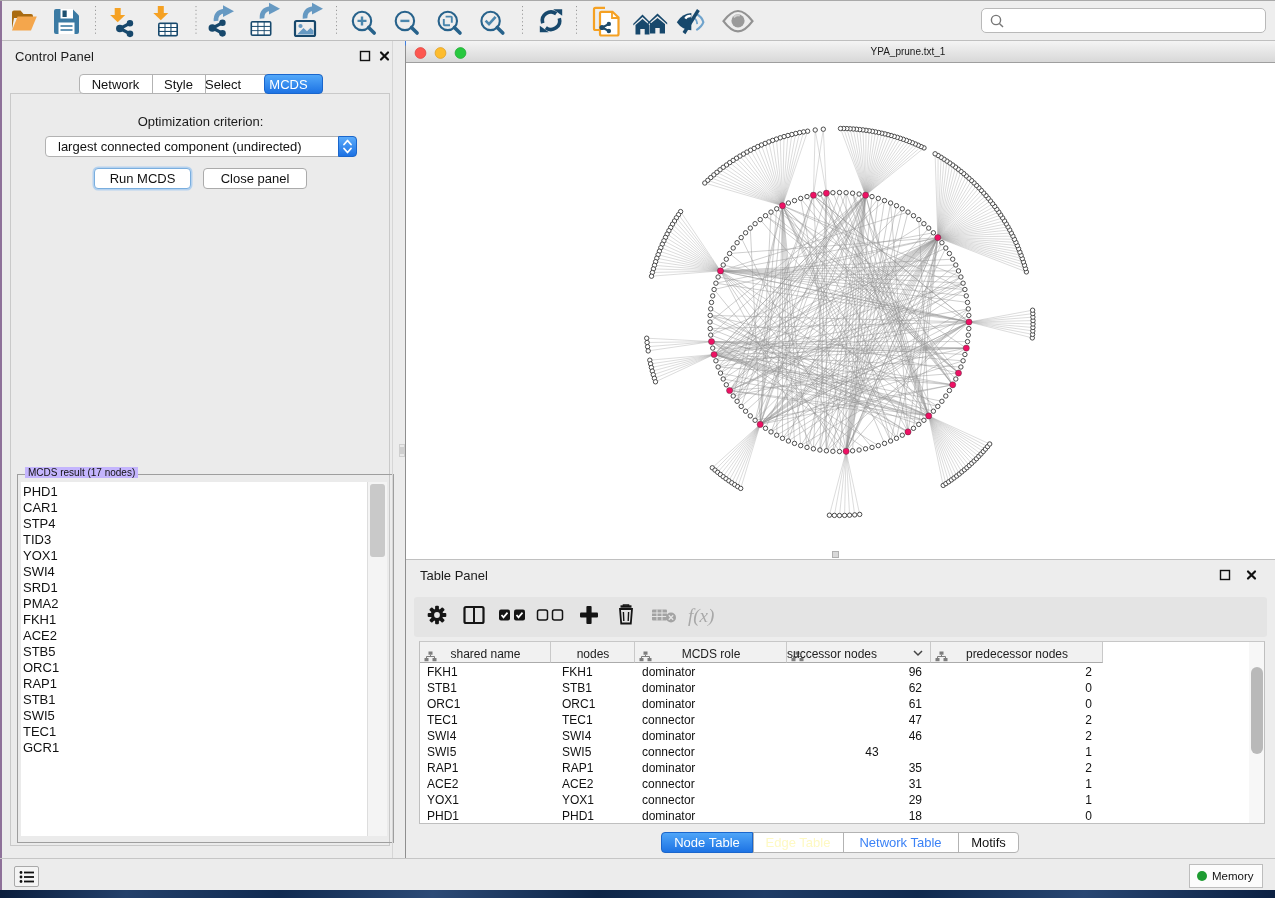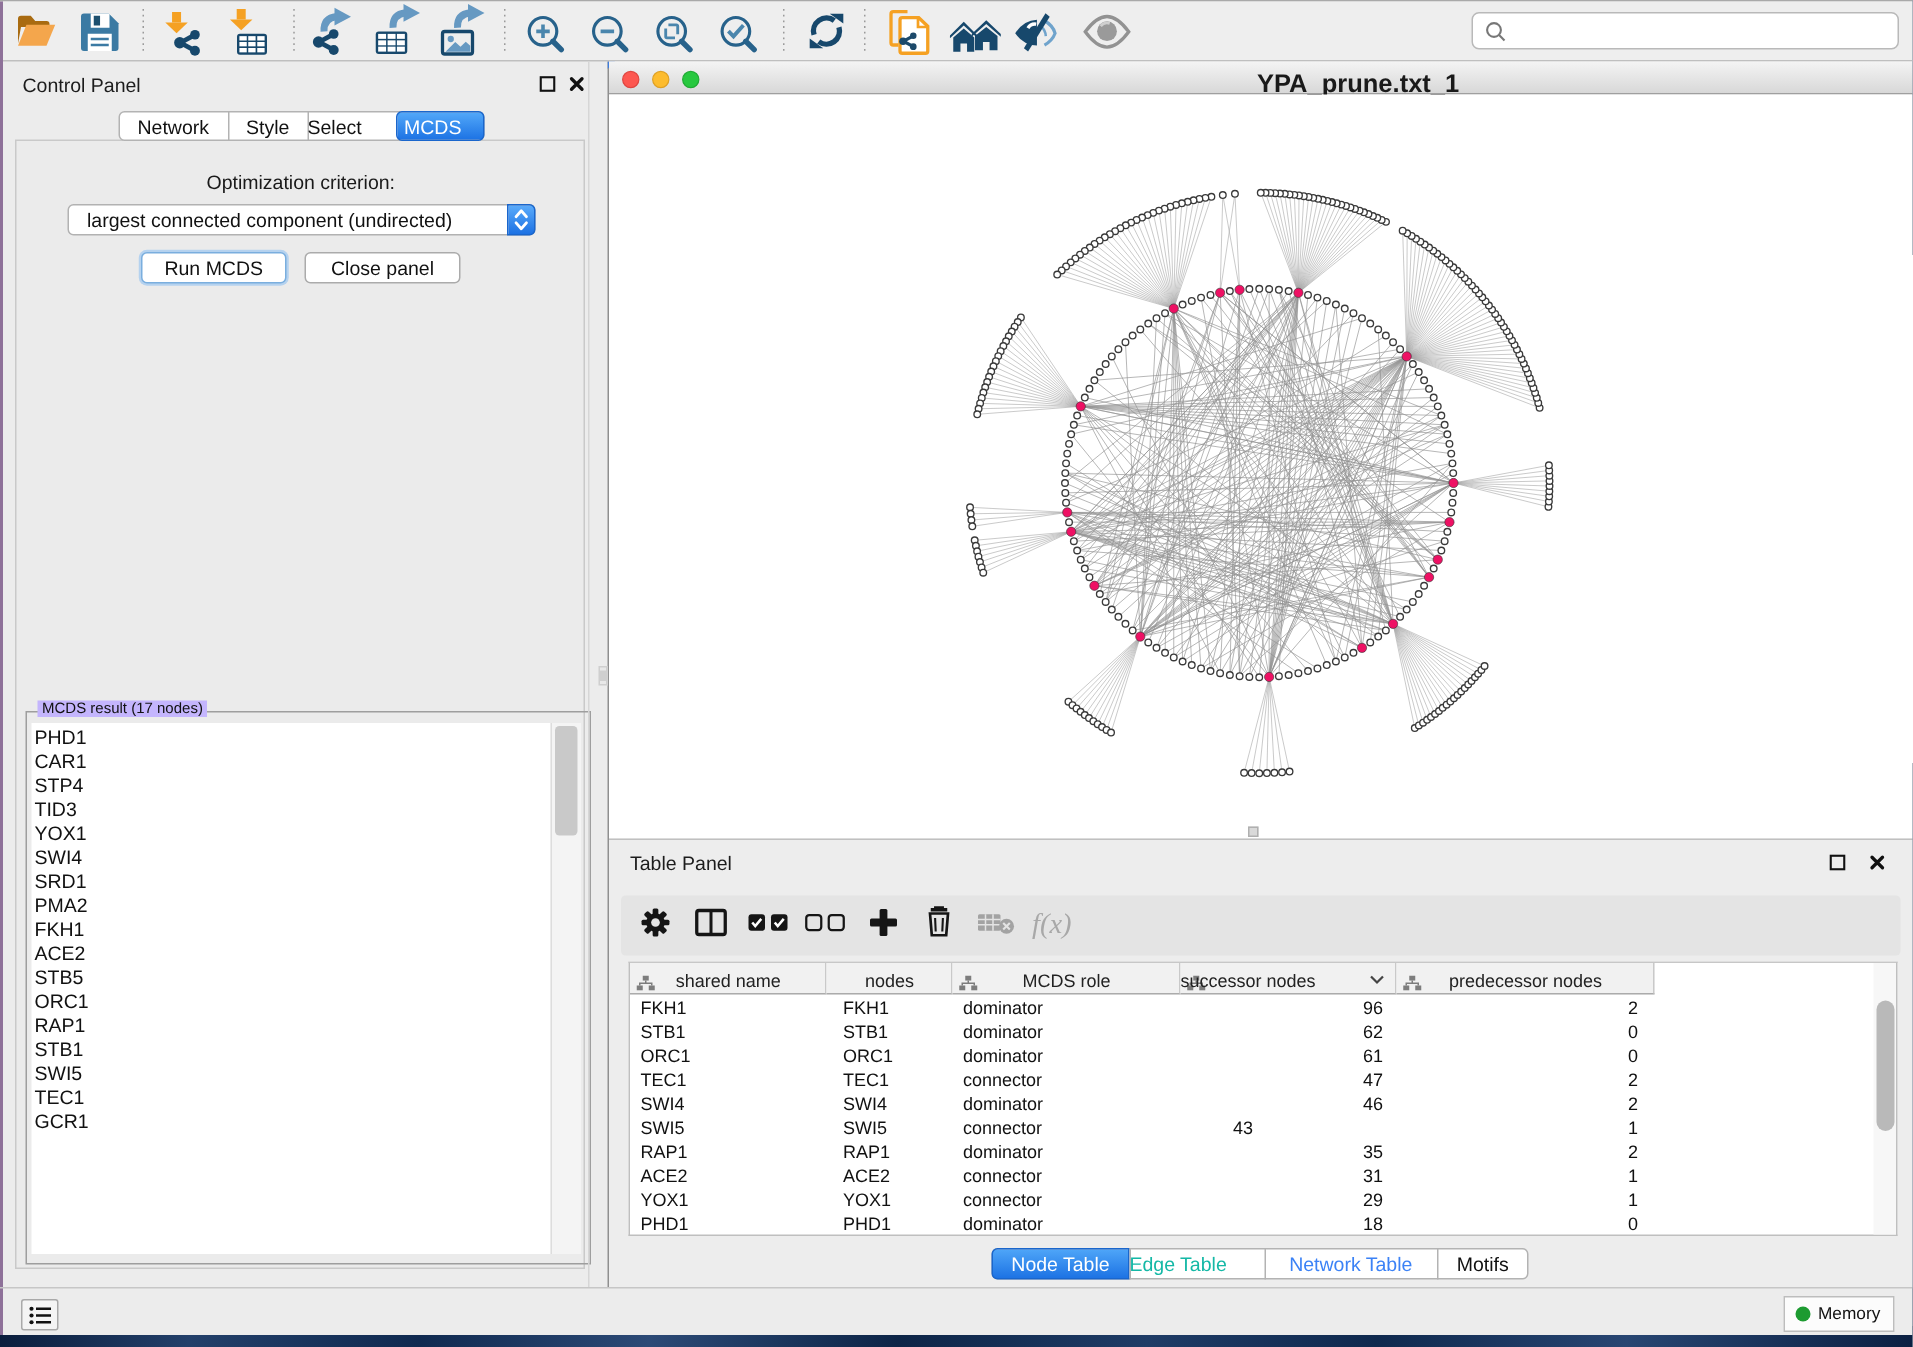--- a/index.html
+++ b/index.html
@@ -220,21 +220,21 @@
 <div class="abs" style="left:400px;top:447px;width:4px;height:7px;background:#cfcfcf"></div>
 <svg class="abs" style="left:405px;top:41px" width="5" height="5">
     <path d="M0 5 L0 0 L5 0 Z" fill="#3d7de0"></path>
   </svg>
 <div class="abs" style="left:406px;top:41px;width:869px;height:22px;background:linear-gradient(#f4f4f4,#d8d8d8);border-bottom:1px solid #9f9f9f"></div>
 <svg class="abs" style="left:412px;top:45px" width="60" height="16">
 <circle cx="8.5" cy="8" r="5.4" fill="#fd5750" stroke="#df4641" stroke-width="0.8"></circle>
 <circle cx="28.5" cy="8" r="5.4" fill="#fdbc2e" stroke="#dfa125" stroke-width="0.8"></circle>
 <circle cx="48.5" cy="8" r="5.4" fill="#27c83f" stroke="#21ab34" stroke-width="0.8"></circle>
   </svg>
-<div class="txt" style="left:838px;top:46px;width:140px;text-align:left;font-size:17px;font-weight:700;color:#1a1a1a">YPA_prune.txt_1</div>
+<div class="txt" style="left:838px;top:46px;width:140px;text-align:center;font-size:10px;font-weight:400;color:#1a1a1a">YPA_prune.txt_1</div>
 <div class="abs" style="left:406px;top:63px;width:869px;height:496px;background:#fff"></div>
 <div class="abs" style="left:406px;top:63px;width:869px;height:496px">
 <svg id="graph" width="869" height="496" viewBox="0 0 869 496">
       <path d="M376.5 142.7L401.6 68.2 M376.5 142.7L397.6 68.9 M376.5 142.7L393.6 69.6 M376.5 142.7L389.7 70.5 M376.5 142.7L385.8 71.5 M376.5 142.7L381.9 72.5 M376.5 142.7L378.0 73.6 M376.5 142.7L374.2 74.8 M376.5 142.7L370.4 76.1 M376.5 142.7L366.6 77.4 M376.5 142.7L362.8 78.9 M376.5 142.7L359.1 80.4 M376.5 142.7L355.4 82.0 M376.5 142.7L351.7 83.6 M376.5 142.7L348.1 85.4 M376.5 142.7L344.5 87.2 M376.5 142.7L340.9 89.1 M376.5 142.7L337.4 91.1 M376.5 142.7L333.9 93.1 M376.5 142.7L330.5 95.2 M376.5 142.7L327.1 97.4 M376.5 142.7L323.7 99.6 M376.5 142.7L320.5 102.0 M376.5 142.7L317.2 104.3 M376.5 142.7L314.0 106.8 M376.5 142.7L310.9 109.3 M376.5 142.7L307.8 111.9 M376.5 142.7L304.7 114.6 M376.5 142.7L301.8 117.3 M376.5 142.7L298.8 120.0 M407.4 132.2L417.3 66.2 M407.4 132.2L409.2 67.0 M459.6 132.2L518.0 84.9 M459.6 132.2L515.1 83.6 M459.6 132.2L512.2 82.2 M459.6 132.2L509.3 81.0 M459.6 132.2L506.3 79.7 M459.6 132.2L503.3 78.5 M459.6 132.2L500.4 77.4 M459.6 132.2L497.3 76.3 M459.6 132.2L494.3 75.3 M459.6 132.2L491.3 74.3 M459.6 132.2L488.2 73.4 M459.6 132.2L485.1 72.5 M459.6 132.2L482.0 71.7 M459.6 132.2L478.9 70.9 M459.6 132.2L475.8 70.2 M459.6 132.2L472.7 69.5 M459.6 132.2L469.5 68.9 M459.6 132.2L466.4 68.3 M459.6 132.2L463.2 67.8 M459.6 132.2L460.0 67.3 M459.6 132.2L456.9 66.9 M459.6 132.2L453.7 66.6 M459.6 132.2L450.5 66.2 M459.6 132.2L447.3 66.0 M459.6 132.2L444.1 65.8 M459.6 132.2L440.9 65.6 M459.6 132.2L437.7 65.5 M459.6 132.2L434.5 65.5 M531.8 174.6L620.4 208.9 M531.8 174.6L619.5 205.6 M531.8 174.6L618.5 202.2 M531.8 174.6L617.4 198.9 M531.8 174.6L616.3 195.6 M531.8 174.6L615.1 192.3 M531.8 174.6L613.9 189.1 M531.8 174.6L612.6 185.8 M531.8 174.6L611.3 182.6 M531.8 174.6L609.9 179.4 M531.8 174.6L608.4 176.3 M531.8 174.6L606.9 173.1 M531.8 174.6L605.3 170.0 M531.8 174.6L603.7 166.9 M531.8 174.6L602.0 163.9 M531.8 174.6L600.3 160.9 M531.8 174.6L598.5 157.9 M531.8 174.6L596.6 154.9 M531.8 174.6L594.7 152.0 M531.8 174.6L592.8 149.1 M531.8 174.6L590.8 146.3 M531.8 174.6L588.7 143.4 M531.8 174.6L586.6 140.7 M531.8 174.6L584.4 137.9 M531.8 174.6L582.2 135.2 M531.8 174.6L580.0 132.6 M531.8 174.6L577.7 130.0 M531.8 174.6L575.3 127.4 M531.8 174.6L572.9 124.8 M531.8 174.6L570.5 122.4 M531.8 174.6L568.0 119.9 M531.8 174.6L565.5 117.5 M531.8 174.6L562.9 115.2 M531.8 174.6L560.3 112.9 M531.8 174.6L557.7 110.6 M531.8 174.6L555.0 108.4 M531.8 174.6L552.2 106.2 M531.8 174.6L549.5 104.1 M531.8 174.6L546.7 102.0 M531.8 174.6L543.8 100.0 M531.8 174.6L540.9 98.1 M531.8 174.6L538.0 96.2 M531.8 174.6L535.1 94.3 M531.8 174.6L532.1 92.5 M531.8 174.6L529.1 90.8 M563.0 259.0L626.3 274.9 M563.0 259.0L626.6 271.4 M563.0 259.0L626.8 267.9 M563.0 259.0L626.9 264.5 M563.0 259.0L627.0 261.0 M563.0 259.0L627.0 257.6 M563.0 259.0L626.9 254.1 M563.0 259.0L626.8 250.6 M563.0 259.0L626.6 247.2 M314.5 207.9L274.6 148.6 M314.5 207.9L272.5 151.7 M314.5 207.9L270.4 154.8 M314.5 207.9L268.5 158.0 M314.5 207.9L266.5 161.2 M314.5 207.9L264.7 164.5 M314.5 207.9L262.9 167.7 M314.5 207.9L261.1 171.1 M314.5 207.9L259.5 174.4 M314.5 207.9L257.9 177.8 M314.5 207.9L256.3 181.2 M314.5 207.9L254.8 184.7 M314.5 207.9L253.4 188.2 M314.5 207.9L252.1 191.7 M314.5 207.9L250.8 195.2 M314.5 207.9L249.6 198.7 M314.5 207.9L248.5 202.3 M314.5 207.9L247.4 205.9 M314.5 207.9L246.4 209.5 M314.5 207.9L245.5 213.2 M305.5 278.6L240.7 275.2 M305.5 278.6L241.1 279.5 M305.5 278.6L241.6 283.7 M305.5 278.6L242.2 287.9 M308.1 291.5L243.8 297.2 M308.1 291.5L244.6 300.9 M308.1 291.5L245.4 304.5 M308.1 291.5L246.3 308.1 M308.1 291.5L247.3 311.7 M308.1 291.5L248.4 315.3 M308.1 291.5L249.5 318.8 M354.2 361.4L306.3 404.8 M354.2 361.4L309.0 407.1 M354.2 361.4L311.7 409.3 M354.2 361.4L314.4 411.5 M354.2 361.4L317.2 413.7 M354.2 361.4L320.0 415.7 M354.2 361.4L322.9 417.8 M354.2 361.4L325.8 419.8 M354.2 361.4L328.7 421.7 M354.2 361.4L331.7 423.6 M354.2 361.4L334.7 425.4 M440.1 388.3L423.4 452.2 M440.1 388.3L428.4 452.4 M440.1 388.3L433.5 452.5 M440.1 388.3L438.6 452.4 M440.1 388.3L443.6 452.2 M440.1 388.3L448.7 451.9 M440.1 388.3L453.7 451.4 M522.7 352.9L537.2 422.4 M522.7 352.9L539.9 420.6 M522.7 352.9L542.7 418.8 M522.7 352.9L545.4 416.9 M522.7 352.9L548.0 415.0 M522.7 352.9L550.7 413.0 M522.7 352.9L553.3 411.0 M522.7 352.9L555.8 408.9 M522.7 352.9L558.4 406.8 M522.7 352.9L560.9 404.7 M522.7 352.9L563.3 402.5 M522.7 352.9L565.7 400.3 M522.7 352.9L568.1 398.0 M522.7 352.9L570.5 395.7 M522.7 352.9L572.8 393.3 M522.7 352.9L575.0 391.0 M522.7 352.9L577.3 388.5 M522.7 352.9L579.4 386.1 M522.7 352.9L581.6 383.6 M522.7 352.9L583.7 381.0 M420.4 130.2L417.3 66.2 M420.4 130.2L409.2 67.0" fill="none" stroke="#a8a8a8" stroke-width="0.45" opacity="0.9"></path>
       <path d="M376.5 142.7L478.5 380.4 M376.5 142.7L484.6 378.0 M376.5 142.7L490.5 375.3 M376.5 142.7L370.7 372.2 M376.5 142.7L376.5 375.3 M376.5 142.7L382.4 378.0 M376.5 142.7L388.5 380.4 M376.5 142.7L394.7 382.6 M376.5 142.7L401.0 384.4 M376.5 142.7L327.2 333.0 M376.5 142.7L558.9 226.5 M376.5 142.7L502.0 368.9 M376.5 142.7L549.8 316.0 M376.5 142.7L354.2 361.4 M376.5 142.7L554.9 214.0 M376.5 142.7L331.1 338.3 M376.5 142.7L552.5 310.1 M376.5 142.7L522.7 352.9 M407.4 132.2L331.1 338.3 M407.4 132.2L335.2 343.4 M407.4 132.2L563.0 259.0 M407.4 132.2L420.4 387.8 M407.4 132.2L349.1 357.3 M420.4 130.2L407.4 385.8 M420.4 130.2L413.9 387.0 M420.4 130.2L420.4 387.8 M420.4 130.2L484.6 378.0 M420.4 130.2L354.2 361.4 M420.4 130.2L527.4 348.2 M459.6 132.2L413.9 387.0 M459.6 132.2L420.4 387.8 M459.6 132.2L426.9 388.3 M459.6 132.2L433.5 388.5 M459.6 132.2L440.1 388.3 M459.6 132.2L446.6 387.8 M459.6 132.2L308.1 291.5 M459.6 132.2L309.9 297.8 M459.6 132.2L312.1 304.0 M459.6 132.2L314.5 310.1 M459.6 132.2L304.0 259.0 M459.6 132.2L517.9 357.3 M459.6 132.2L365.0 368.9 M459.6 132.2L304.7 272.1 M459.6 132.2L382.4 378.0 M459.6 132.2L522.7 352.9 M459.6 132.2L317.2 316.0 M459.6 132.2L359.5 365.3 M459.6 132.2L349.1 357.3 M459.6 132.2L401.0 384.4 M459.6 132.2L331.1 338.3 M531.8 174.6L308.1 291.5 M531.8 174.6L309.9 297.8 M531.8 174.6L312.1 304.0 M531.8 174.6L314.5 310.1 M531.8 174.6L317.2 316.0 M531.8 174.6L320.3 321.8 M531.8 174.6L323.6 327.5 M531.8 174.6L327.2 333.0 M531.8 174.6L331.1 338.3 M531.8 174.6L335.2 343.4 M531.8 174.6L339.6 348.2 M531.8 174.6L407.4 385.8 M531.8 174.6L413.9 387.0 M531.8 174.6L420.4 387.8 M531.8 174.6L426.9 388.3 M531.8 174.6L502.0 368.9 M531.8 174.6L507.5 365.3 M531.8 174.6L512.8 361.4 M531.8 174.6L440.1 388.3 M531.8 174.6L304.7 272.1 M531.8 174.6L309.9 220.2 M531.8 174.6L376.5 375.3 M531.8 174.6L349.1 357.3 M531.8 174.6L394.7 382.6 M531.8 174.6L323.6 190.5 M531.8 174.6L308.1 226.5 M531.8 174.6L490.5 375.3 M531.8 174.6L365.0 368.9 M531.8 174.6L401.0 384.4 M531.8 174.6L484.6 378.0 M314.5 207.9L561.5 239.4 M314.5 207.9L560.3 232.9 M314.5 207.9L558.9 226.5 M314.5 207.9L557.1 220.2 M314.5 207.9L554.9 214.0 M314.5 207.9L552.5 207.9 M314.5 207.9L549.8 202.0 M314.5 207.9L546.7 196.2 M314.5 207.9L527.4 169.8 M314.5 207.9L433.5 388.5 M314.5 207.9L466.0 384.4 M314.5 207.9L512.8 361.4 M314.5 207.9L531.8 343.4 M314.5 207.9L407.4 385.8 M314.5 207.9L490.5 375.3 M314.5 207.9L563.0 259.0 M314.5 207.9L502.0 149.1 M563.0 259.0L317.2 202.0 M563.0 259.0L314.5 207.9 M563.0 259.0L312.1 214.0 M563.0 259.0L309.9 220.2 M563.0 259.0L365.0 368.9 M563.0 259.0L370.7 372.2 M563.0 259.0L376.5 375.3 M563.0 259.0L382.4 378.0 M563.0 259.0L370.7 145.8 M563.0 259.0L407.4 132.2 M563.0 259.0L312.1 304.0 M563.0 259.0L304.2 265.6 M563.0 259.0L420.4 387.8 M563.0 259.0L304.2 252.4 M563.0 259.0L308.1 291.5 M563.0 259.0L354.2 361.4 M560.3 285.1L306.7 285.1 M560.3 285.1L308.1 291.5 M560.3 285.1L309.9 297.8 M560.3 285.1L394.7 382.6 M560.3 285.1L327.2 333.0 M560.3 285.1L359.5 152.7 M305.5 278.6L557.1 297.8 M305.5 278.6L558.9 291.5 M305.5 278.6L560.3 285.1 M305.5 278.6L561.5 278.6 M305.5 278.6L459.6 385.8 M305.5 278.6L546.7 321.8 M305.5 278.6L517.9 357.3 M305.5 278.6L472.3 382.6 M305.5 278.6L502.0 368.9 M308.1 291.5L512.8 361.4 M308.1 291.5L517.9 357.3 M308.1 291.5L522.7 352.9 M308.1 291.5L527.4 348.2 M308.1 291.5L531.8 343.4 M308.1 291.5L535.9 338.3 M308.1 291.5L539.8 185.0 M308.1 291.5L478.5 137.6 M308.1 291.5L554.9 304.0 M308.1 291.5L562.3 245.9 M308.1 291.5L517.9 160.7 M308.1 291.5L557.1 220.2 M308.1 291.5L459.6 132.2 M552.5 310.1L370.7 145.8 M552.5 310.1L365.0 149.1 M552.5 310.1L359.5 152.7 M552.5 310.1L407.4 132.2 M552.5 310.1L304.2 252.4 M552.5 310.1L323.6 327.5 M546.7 321.8L413.9 131.0 M546.7 321.8L407.4 132.2 M546.7 321.8L401.0 133.6 M546.7 321.8L394.7 135.4 M546.7 321.8L446.6 130.2 M546.7 321.8L312.1 304.0 M546.7 321.8L308.1 291.5 M546.7 321.8L349.1 357.3 M323.6 327.5L558.9 226.5 M323.6 327.5L557.1 220.2 M323.6 327.5L554.9 214.0 M323.6 327.5L453.1 131.0 M323.6 327.5L517.9 357.3 M323.6 327.5L496.3 145.8 M323.6 327.5L472.3 135.4 M522.7 352.9L453.1 131.0 M522.7 352.9L446.6 130.2 M522.7 352.9L440.1 129.7 M522.7 352.9L433.5 129.5 M522.7 352.9L304.2 252.4 M522.7 352.9L304.0 259.0 M522.7 352.9L304.2 265.6 M522.7 352.9L304.7 272.1 M522.7 352.9L314.5 310.1 M522.7 352.9L413.9 131.0 M522.7 352.9L323.6 190.5 M522.7 352.9L317.2 316.0 M522.7 352.9L426.9 129.7 M522.7 352.9L323.6 327.5 M522.7 352.9L512.8 156.6 M522.7 352.9L354.2 156.6 M354.2 361.4L558.9 226.5 M354.2 361.4L557.1 220.2 M354.2 361.4L554.9 214.0 M354.2 361.4L552.5 207.9 M354.2 361.4L549.8 202.0 M354.2 361.4L535.9 179.7 M354.2 361.4L531.8 174.6 M354.2 361.4L527.4 169.8 M354.2 361.4L522.7 165.1 M354.2 361.4L440.1 129.7 M354.2 361.4L563.0 259.0 M354.2 361.4L546.7 321.8 M354.2 361.4L433.5 129.5 M354.2 361.4L562.3 245.9 M354.2 361.4L344.3 165.1 M354.2 361.4L557.1 297.8 M354.2 361.4L562.8 252.4 M354.2 361.4L370.7 145.8 M354.2 361.4L365.0 149.1 M502.0 368.9L304.7 245.9 M502.0 368.9L304.2 252.4 M502.0 368.9L446.6 130.2 M502.0 368.9L484.6 140.0 M440.1 388.3L539.8 185.0 M440.1 388.3L535.9 179.7 M440.1 388.3L531.8 174.6 M440.1 388.3L496.3 145.8 M440.1 388.3L490.5 142.7 M440.1 388.3L484.6 140.0 M440.1 388.3L478.5 137.6 M440.1 388.3L440.1 129.7 M440.1 388.3L562.3 245.9 M440.1 388.3L472.3 135.4 M440.1 388.3L335.2 174.6 M440.1 388.3L502.0 149.1 M440.1 388.3L308.1 226.5 M440.1 388.3L394.7 135.4 M440.1 388.3L466.0 133.6" fill="none" stroke="#919191" stroke-width="0.5" opacity="0.88"></path>
       <g fill="#fff" stroke="#3a3a3a" stroke-width="0.9">
         <circle cx="562.8" cy="252.4" r="2.2"></circle>
         <circle cx="562.3" cy="245.9" r="2.2"></circle>
         <circle cx="561.5" cy="239.4" r="2.2"></circle>
         <circle cx="560.3" cy="232.9" r="2.2"></circle>
@@ -674,21 +674,21 @@
 <div class="txt" style="left:822px;top:713.0px;width:100px;text-align:right;font-size:12px;color:#111">47</div>
 <div class="txt" style="left:992px;top:713.0px;width:100px;text-align:right;font-size:12px;color:#111">2</div>
 <div class="txt" style="left:427px;top:729.0px;font-size:12px;color:#111">SWI4</div>
 <div class="txt" style="left:562px;top:729.0px;font-size:12px;color:#111">SWI4</div>
 <div class="txt" style="left:642px;top:729.0px;font-size:12px;color:#111">dominator</div>
 <div class="txt" style="left:822px;top:729.0px;width:100px;text-align:right;font-size:12px;color:#111">46</div>
 <div class="txt" style="left:992px;top:729.0px;width:100px;text-align:right;font-size:12px;color:#111">2</div>
 <div class="txt" style="left:427px;top:745.0px;font-size:12px;color:#111">SWI5</div>
 <div class="txt" style="left:562px;top:745.0px;font-size:12px;color:#111">SWI5</div>
 <div class="txt" style="left:642px;top:745.0px;font-size:12px;color:#111">connector</div>
-<div class="txt" style="left:822px;top:745.0px;width:100px;text-align:left;font-size:12px;color:#111">43</div>
+<div class="txt" style="left:822px;top:745.0px;width:100px;text-align:center;font-size:12px;color:#111">43</div>
 <div class="txt" style="left:992px;top:745.0px;width:100px;text-align:right;font-size:12px;color:#111">1</div>
 <div class="txt" style="left:427px;top:761.0px;font-size:12px;color:#111">RAP1</div>
 <div class="txt" style="left:562px;top:761.0px;font-size:12px;color:#111">RAP1</div>
 <div class="txt" style="left:642px;top:761.0px;font-size:12px;color:#111">dominator</div>
 <div class="txt" style="left:822px;top:761.0px;width:100px;text-align:right;font-size:12px;color:#111">35</div>
 <div class="txt" style="left:992px;top:761.0px;width:100px;text-align:right;font-size:12px;color:#111">2</div>
 <div class="txt" style="left:427px;top:777.0px;font-size:12px;color:#111">ACE2</div>
 <div class="txt" style="left:562px;top:777.0px;font-size:12px;color:#111">ACE2</div>
 <div class="txt" style="left:642px;top:777.0px;font-size:12px;color:#111">connector</div>
 <div class="txt" style="left:822px;top:777.0px;width:100px;text-align:right;font-size:12px;color:#111">31</div>
@@ -704,21 +704,21 @@
 <div class="txt" style="left:822px;top:809.0px;width:100px;text-align:right;font-size:12px;color:#111">18</div>
 <div class="txt" style="left:992px;top:809.0px;width:100px;text-align:right;font-size:12px;color:#111">0</div>
 <div class="abs" style="left:1249px;top:642px;width:15px;height:181px;background:#f7f7f7"></div>
 <div class="abs" style="left:1250.5px;top:667px;width:12px;height:87px;background:#b9b9b9;border-radius:6px"></div>
 <div class="abs" style="left:661px;top:832px;width:358px;height:21px;background:#fff;border:1px solid #b3b3b3;border-radius:4px"></div>
 <div class="abs" style="left:661px;top:832px;width:92px;height:21px;background:linear-gradient(#4ea5f8,#1d73e4);border:1px solid #1a66cc;border-radius:4px 0 0 4px"></div>
 <div class="abs" style="left:753px;top:832px;width:1px;height:21px;background:#b3b3b3"></div>
 <div class="abs" style="left:843px;top:832px;width:1px;height:21px;background:#b3b3b3"></div>
 <div class="abs" style="left:958px;top:832px;width:1px;height:21px;background:#b3b3b3"></div>
 <div class="txt" style="left:661px;top:835px;width:92px;text-align:center;font-size:13px;color:#fff">Node Table</div>
-<div class="txt" style="left:753px;top:835px;width:90px;font-size:13px;color:#14b8a6">Edge Table</div>
+<div class="txt" style="left:753px;top:835px;width:90px;text-align:center;font-size:13px;color:#fef9c3">Edge Table</div>
 <div class="txt" style="left:843px;top:835px;width:115px;text-align:center;font-size:13px;color:#3b82f6">Network Table</div>
 <div class="txt" style="left:958px;top:835px;width:61px;text-align:center;font-size:13px;color:#111">Motifs</div>
 <div class="abs" style="left:0;top:858px;width:1275px;height:1px;background:#c6c6c6"></div>
 <div class="abs" style="left:14px;top:866px;width:25px;height:21px;background:#f4f4f4;border:1px solid #a9a9a9;border-radius:2px"></div>
 <svg class="abs" style="left:19px;top:870px" width="16" height="14">
 <g fill="#111">
       <circle cx="2" cy="2.5" r="1.4"></circle>
       <circle cx="2" cy="7" r="1.4"></circle>
       <circle cx="2" cy="11.5" r="1.4"></circle>
     </g>

